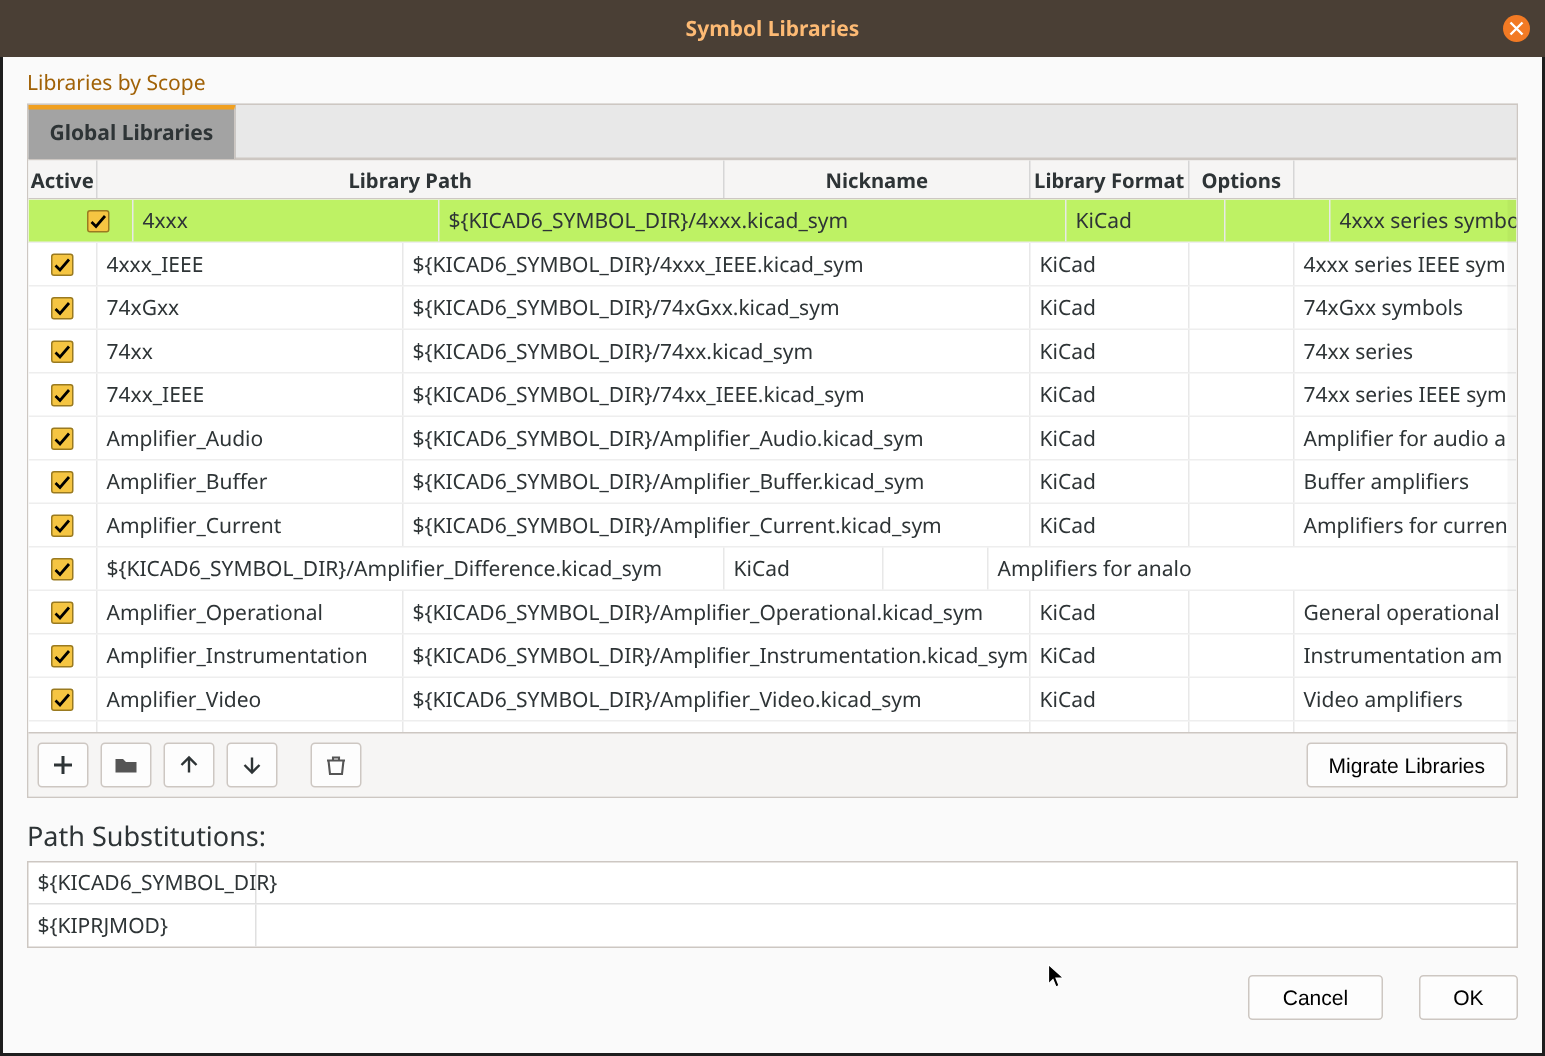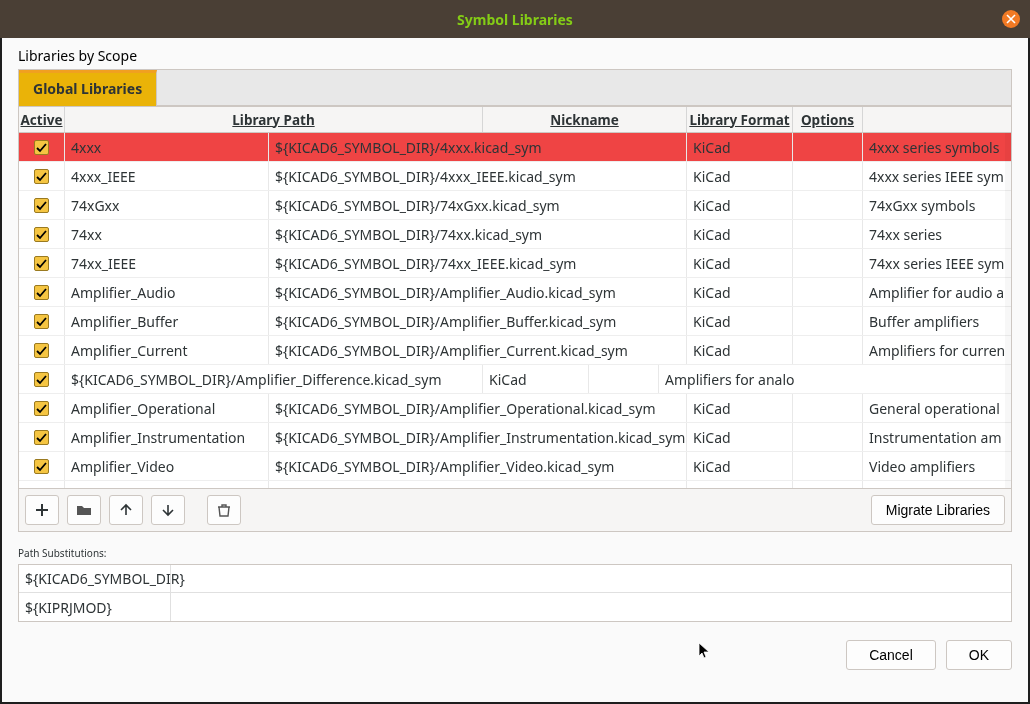--- a/index.html
+++ b/index.html
@@ -18,21 +18,21 @@
     height: 704px;
     background: #1e1e1e;
   }
   .titlebar {
     height: 38px;
     background: #4a3f35;
     display: flex;
     align-items: center;
     justify-content: center;
     position: relative;
-    color: #84cc16;
+    color: #fdba74;
   }
   .titlebar .title {
     font-weight: 700;
     font-size: 14px;
   }
   .titlebar .close {
     position: absolute;
     right: 10px;
     top: 10px;
     width: 18px;
@@ -49,21 +49,21 @@
     position: absolute;
     left: 2px; right: 2px; top: 38px; bottom: 2px;
     background: #fafafa;
     display: flex;
     flex-direction: column;
     padding: 0 16px 12px 16px;
   }
   .scope-label {
     padding: 8px 0 4px 0;
     font-size: 14px;
-    color: #000000;
+    color: #a16207;
   }
   .panel {
     border: 1px solid #cdc7c2;
     background: #e8e8e8;
     flex: 0 0 auto;
     display: flex;
     flex-direction: column;
   }
   .tabs {
     display: flex;
@@ -73,38 +73,37 @@
   }
   .tab {
     padding: 8px 14px;
     font-weight: 700;
     font-size: 14px;
     display: flex;
     align-items: center;
     cursor: pointer;
   }
   .tab.active {
-    background: #eab308;
+    background: #a3a3a3;
     border-top: 3px solid #f0a020;
     border-right: 1px solid #cdc7c2;
     margin-bottom: -1px;
     padding-top: 5px;
   }
   .table-wrap {
     background: #fff;
     border-top: 1px solid #cdc7c2;
   }
   .thead {
     display: flex;
     background: #f6f5f4;
     border-bottom: 1px solid #cdc7c2;
     height: 26px;
     font-weight: 700;
     font-size: 13.5px;
-    text-decoration: underline;
   }
   .th, .td {
     border-right: 1px solid #d6d6d6;
     padding: 4px 6px;
     white-space: nowrap;
     overflow: hidden;
     text-overflow: clip;
     display: flex;
     align-items: center;
   }
@@ -120,21 +119,21 @@
     overflow: hidden;
     background:#fff;
     position: relative;
   }
   .row {
     display: flex;
     height: 29px;
     border-bottom: 1px solid #eee;
     font-size: 14px;
   }
-  .row.sel { background: #ef4444; }
+  .row.sel { background: #bef264; padding-left: 24px; }
   .td { border-right: 1px solid #e8e8e8; }
   .chk {
     width: 15px; height: 15px;
     background: #f5c542;
     border: 1px solid #9a7a20;
     border-radius: 2px;
     display:flex; align-items:center; justify-content:center;
   }
   .chk svg { width:11px; height:11px; }
   .toolbar {
@@ -160,39 +159,39 @@
     margin-left:auto;
     padding: 6px 14px;
     border: 1px solid #cdc7c2;
     background: #fdfdfd;
     border-radius: 3px;
     cursor:pointer;
     font-size:14px;
   }
   .subs-label {
     padding: 14px 0 4px 0;
-    font-size: 10px;
+    font-size: 18px;
   }
   .subs-table {
     border: 1px solid #cdc7c2;
     background: #fff;
   }
   .subs-row {
     display:flex;
     height: 28px;
     border-bottom: 1px solid #e0e0e0;
     font-size:14px;
   }
   .subs-row:last-child { border-bottom:none; }
   .subs-key { width: 152px; flex:0 0 152px; padding:4px 6px; border-right:1px solid #e0e0e0; display:flex; align-items:center;}
   .subs-val { flex:1; padding:4px 6px; display:flex; align-items:center;}
   .footer {
     display:flex;
     justify-content:flex-end;
-    gap: 10px;
+    gap: 24px;
     padding-top: 18px;
   }
   .dlg-btn {
     padding: 6px 22px;
     border: 1px solid #cdc7c2;
     background: #fdfdfd;
     border-radius: 3px;
     cursor:pointer;
     font-size:14px;
   }

